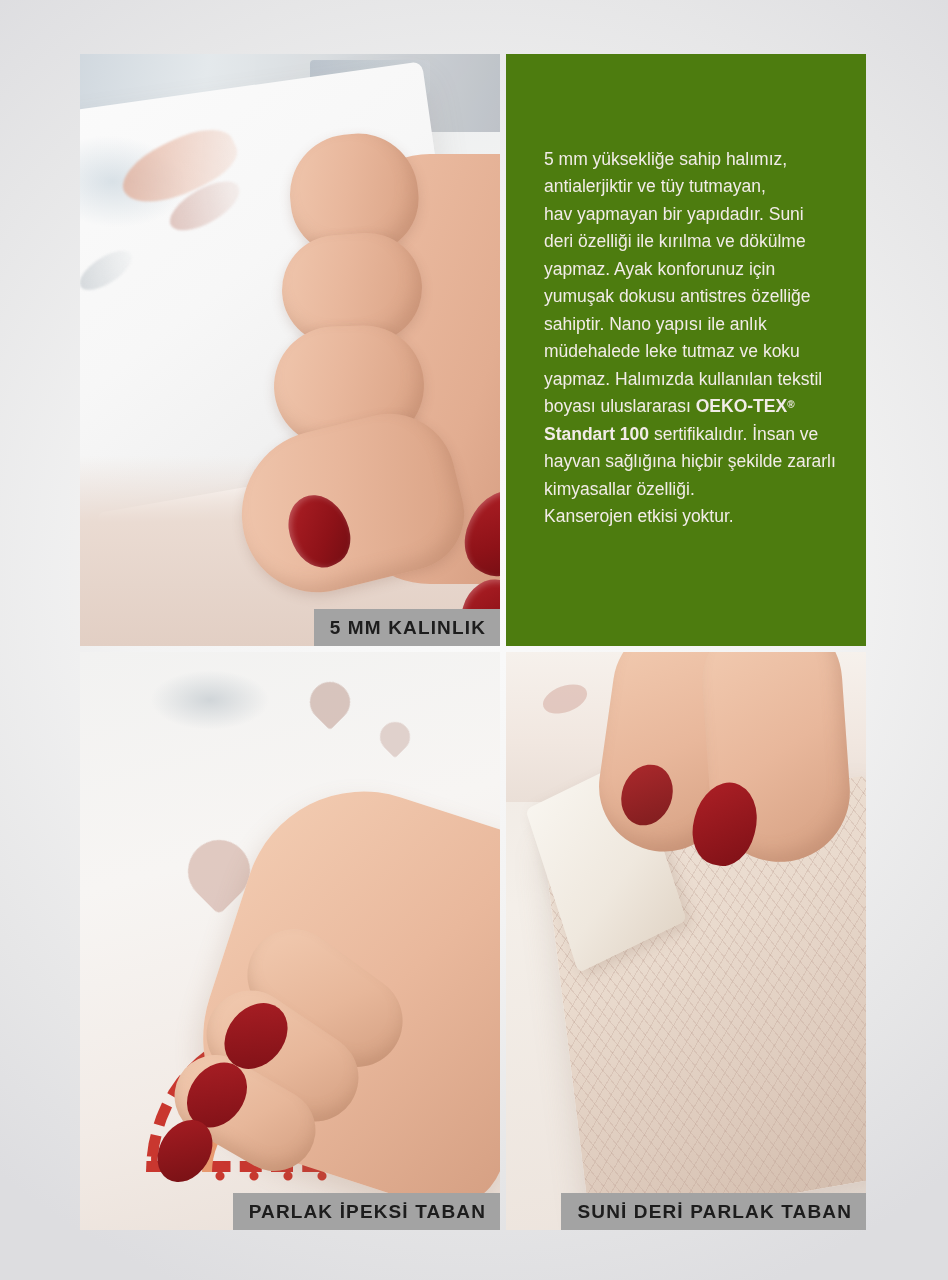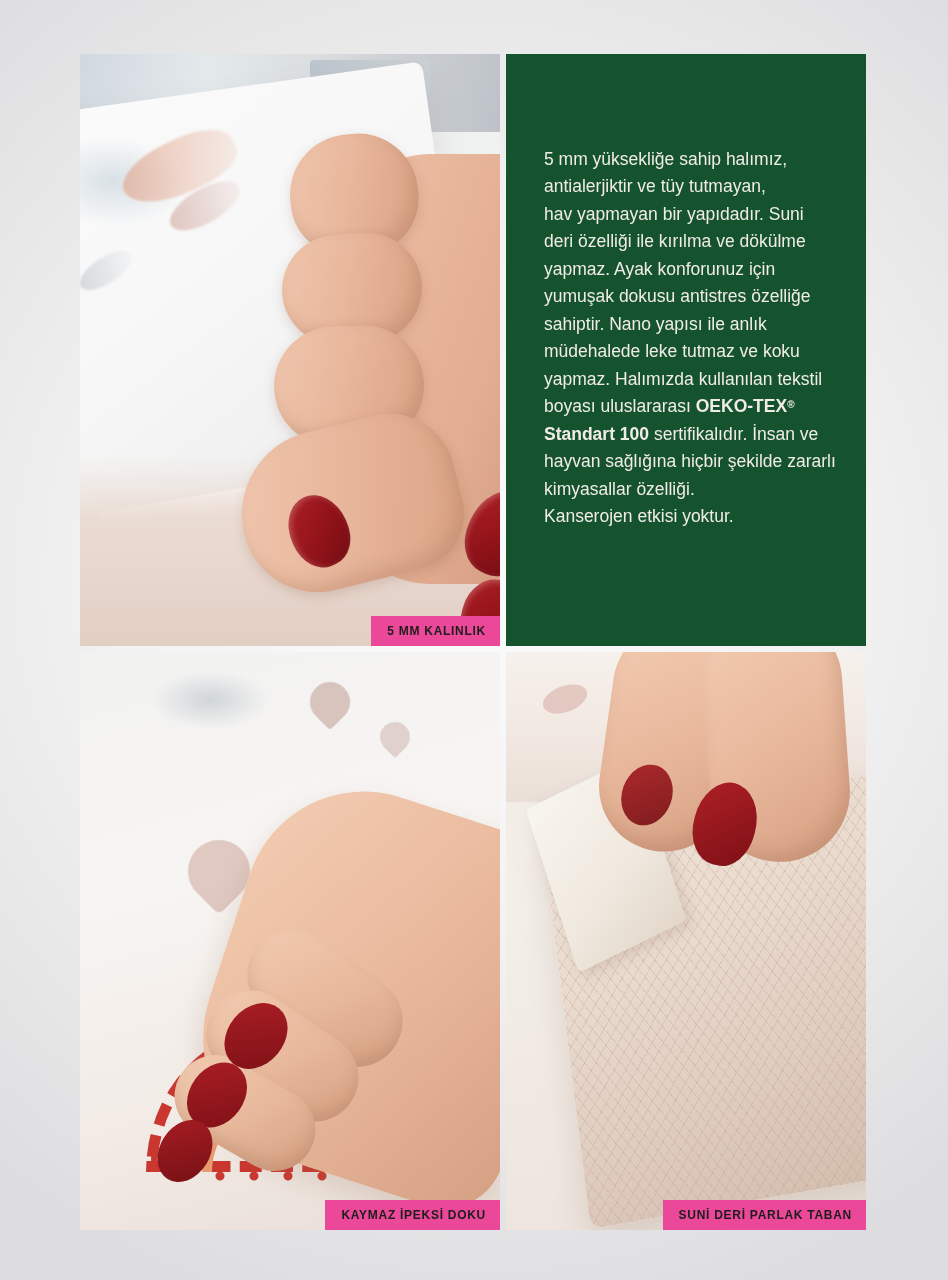--- a/index.html
+++ b/index.html
@@ -36,23 +36,23 @@
     position: relative;
     overflow: hidden;
     background: #fff;
   }
 
   
   .caption {
     position: absolute;
     right: 0;
     bottom: 0;
-    background: #ec4899;
+    background: #a3a3a3;
     color: #1d1d1d;
-    font-size: 12px;
+    font-size: 19px;
     font-weight: bold;
     letter-spacing: 0.06em;
     padding: 9px 14px 9px 16px;
     line-height: 1;
     white-space: nowrap;
   }
 
   
   .photo1 {
     position: absolute;
@@ -173,21 +173,21 @@
     box-shadow: inset 2px 2px 6px rgba(255,255,255,.25);
   }
   .n1 { left: 238px; top: 395px; width: 68px; height: 88px; transform: rotate(26deg); }
   .n2 { left: 232px; top: 485px; width: 60px; height: 72px; transform: rotate(16deg); }
   .n3 { left: 60px; top: 400px; width: 58px; height: 74px; transform: rotate(-24deg); }
 
   
   .panel {
     position: absolute;
     inset: 0;
-    background: #14532d;
+    background: #4d7c0f;
     color: #f2ece8;
   }
   .panel-text {
     position: absolute;
     left: 38px;
     top: 92px;
     right: 26px;
     font-size: 17.5px;
     line-height: 1.57;
     font-weight: 400;
@@ -376,21 +376,21 @@
         <div class="p3-hand">
           <div class="p3-palm"></div>
           <div class="p3-f1"></div>
           <div class="p3-f2"></div>
           <div class="p3-f3"></div>
           <div class="p3-n1"></div>
           <div class="p3-n2"></div>
           <div class="p3-n3"></div>
         </div>
       </div>
-      <div class="caption">KAYMAZ İPEKSİ  DOKU</div>
+      <div class="caption">PARLAK İPEKSİ  TABAN</div>
     </div>
 
     <div class="cell">
       <div class="photo4">
         <div class="p4-top">
           <div class="p4-dot1"></div>
           <div class="p4-dot2"></div>
         </div>
         <div class="p4-backing"></div>
         <div class="p4-fold"></div>

